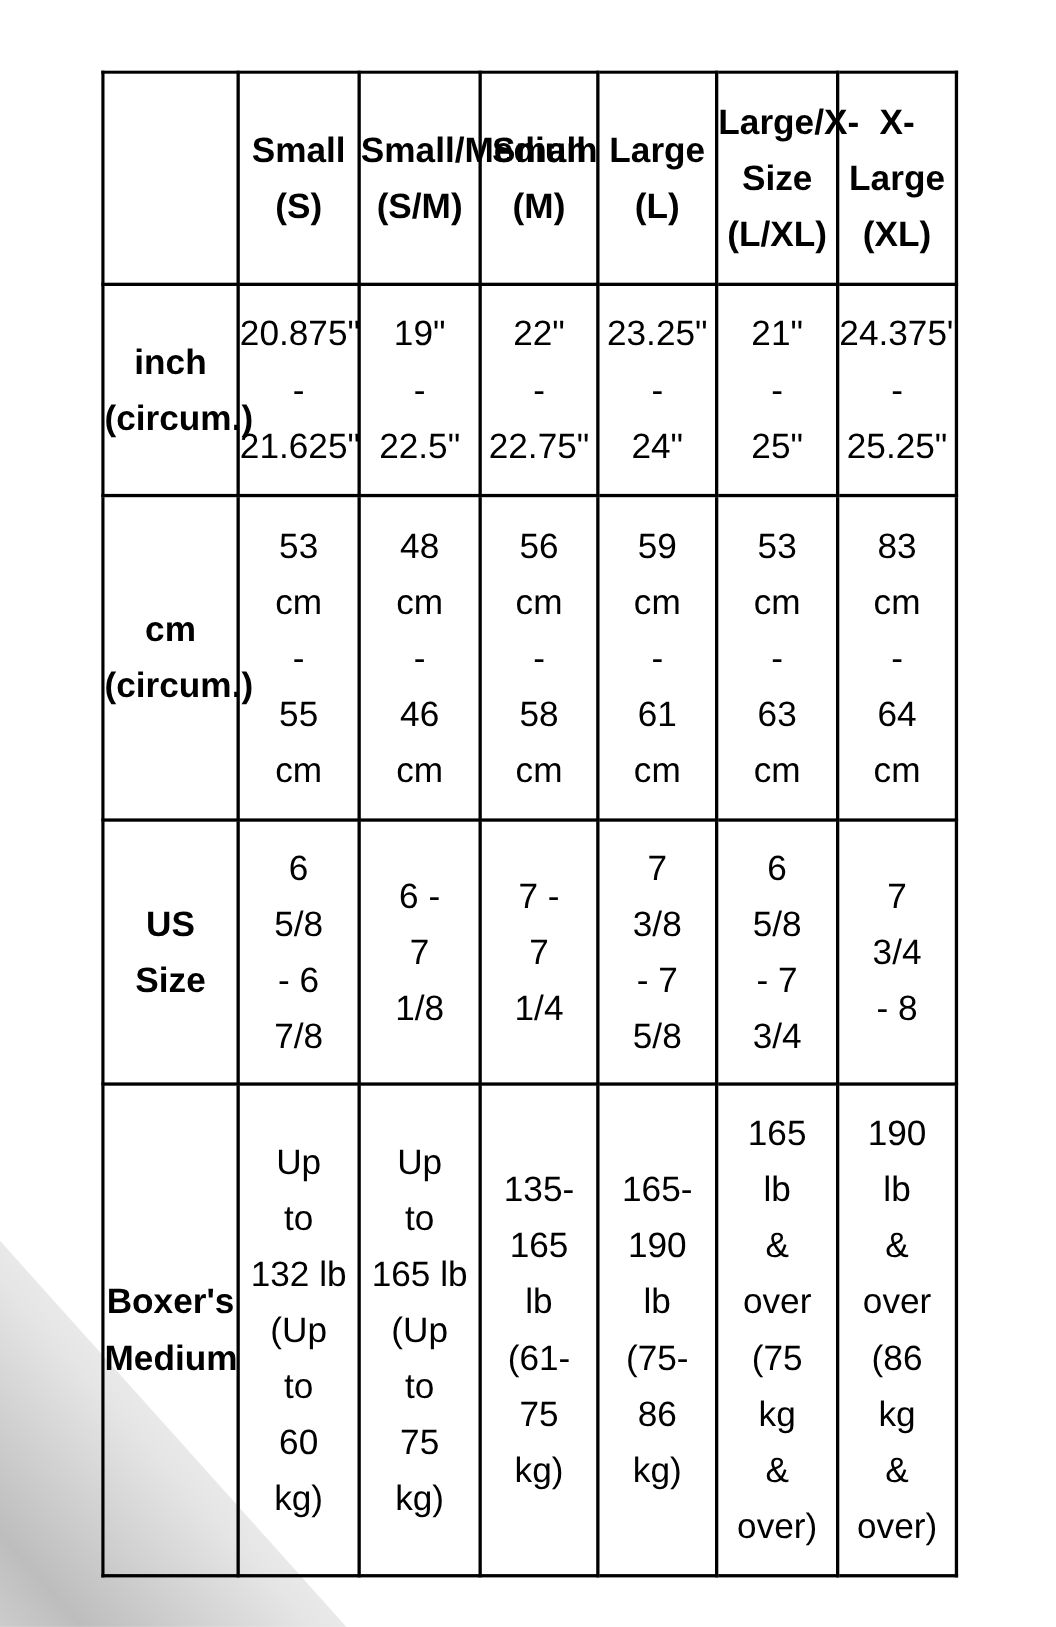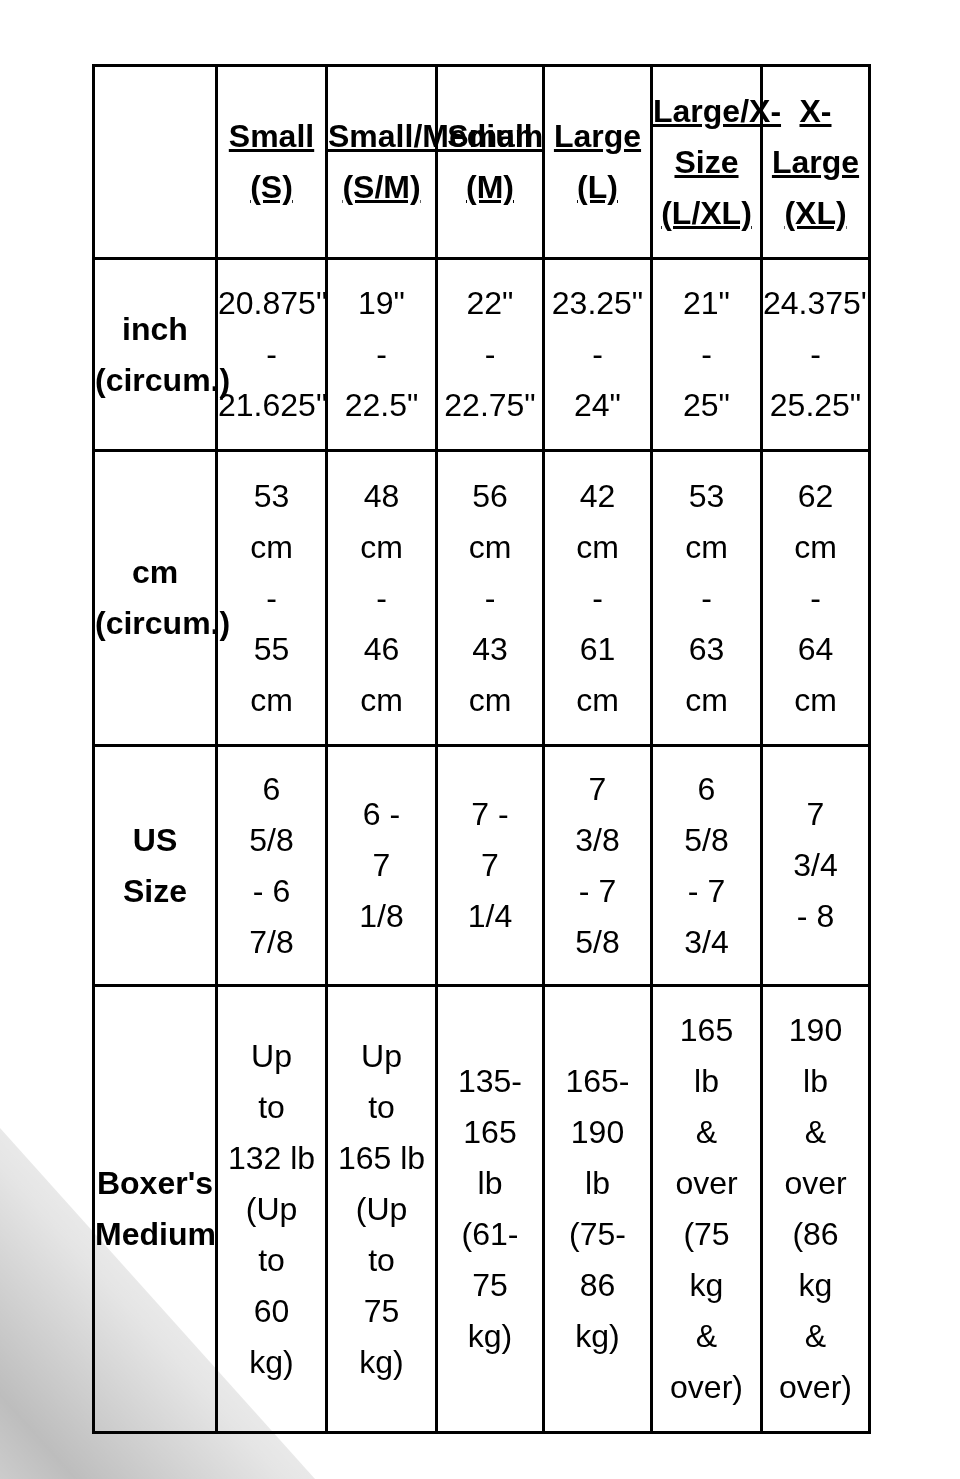--- a/index.html
+++ b/index.html
@@ -40,21 +40,21 @@
     white-space: pre;      
     overflow: visible;     
   }
   .size-chart th,
   .size-chart td.rowlabel {
     font-weight: bold;
   }
   .size-chart td.value {
     font-weight: normal;
   }
-  tr.r-header  { height: 193px; text-decoration: underline; }
+  tr.r-header  { height: 193px; }
   tr.r-inch    { height: 192px; }
   tr.r-cm      { height: 295px; }
   tr.r-us      { height: 240px; }
   tr.r-weight  { height: 447px; }
   
   .corner-shade {
     position: absolute;
     left: 0;
     top: 1128px;
     width: 315px;
@@ -134,33 +134,33 @@
 55
 cm</td>
       <td class="value">48
 cm
 -
 46
 cm</td>
       <td class="value">56
 cm
 -
-43
-cm</td>
-      <td class="value">42
+58
+cm</td>
+      <td class="value">59
 cm
 -
 61
 cm</td>
       <td class="value">53
 cm
 -
 63
 cm</td>
-      <td class="value">62
+      <td class="value">83
 cm
 -
 64
 cm</td>
     </tr>
     <tr class="r-us">
       <td class="rowlabel">US
 Size</td>
       <td class="value">6
 5/8

